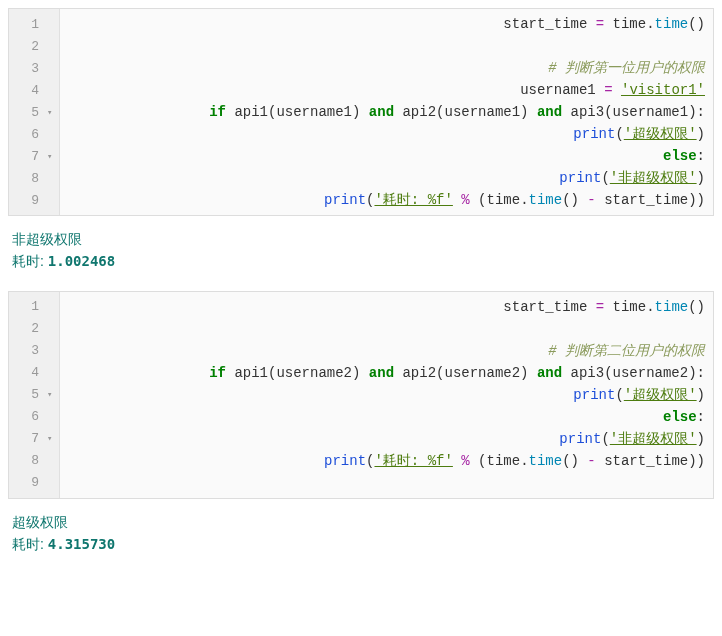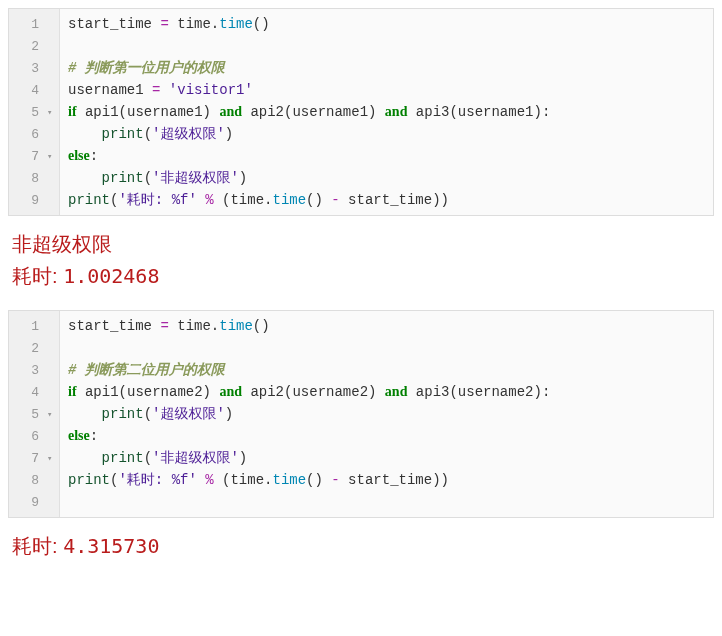--- a/index.html
+++ b/index.html
@@ -38,46 +38,47 @@
 .fold {
   color: #999;
   font-size: 9px;
   margin-left: 2px;
   width: 8px;
   display: inline-block;
 }
 .code-area {
   padding: 4px 8px;
   flex: 1;
+  text-align: right;
 }
 .code-line {
   height: 22px;
   line-height: 22px;
   white-space: pre;
 }
 .output-block {
   font-family: "Microsoft YaHei", SimSun, sans-serif;
-  font-size: 20px;
+  font-size: 14px;
   padding: 4px 12px 10px 12px;
-  color: #b91c1c;
+  color: #0f766e;
   line-height: 1.6;
 }
 .output-block .bold {
-  font-weight: normal;
+  font-weight: bold;
   font-family: Consolas, Monaco, monospace;
 }
 
 .tok-name { color: #333; }
 .tok-op   { color: #a626a4; }
 .tok-punc { color: #333; }
 .tok-call { color: #0086b3; }
-.tok-cmt  { color: #8a9a5b; font-style: italic; font-weight: bold; }
-.tok-str  { color: #4c1d95; }
-.tok-kw   { color: #008000; font-weight: bold; font-family: Liberation Serif, serif; }
-.tok-builtin { color: #14532d; }
+.tok-cmt  { color: #8a9a5b; font-style: italic; }
+.tok-str  { color: #4d7c0f; text-decoration: underline; }
+.tok-kw   { color: #008000; font-weight: bold; }
+.tok-builtin { color: #1d4ed8; }
 </style>
 </head>
 <body>
 
 <div id="root">
     <div class="code-block">
       <div class="gutter">
         <div class="gutter-line">
           <span class="line-num">1</span>
           <span class="fold"></span>
@@ -175,15 +176,16 @@
         <div class="code-line"></div>
         <div class="code-line"><span class="tok-cmt"># 判断第二位用户的权限</span></div>
         <div class="code-line"><span class="tok-kw">if</span><span class="tok-name"> api1</span><span class="tok-punc">(</span><span class="tok-name">username2</span><span class="tok-punc">)</span><span class="tok-name"> </span><span class="tok-kw">and</span><span class="tok-name"> api2</span><span class="tok-punc">(</span><span class="tok-name">username2</span><span class="tok-punc">)</span><span class="tok-name"> </span><span class="tok-kw">and</span><span class="tok-name"> api3</span><span class="tok-punc">(</span><span class="tok-name">username2</span><span class="tok-punc">)</span><span class="tok-punc">:</span></div>
         <div class="code-line"><span class="tok-name">    </span><span class="tok-builtin">print</span><span class="tok-punc">(</span><span class="tok-str">'超级权限'</span><span class="tok-punc">)</span></div>
         <div class="code-line"><span class="tok-kw">else</span><span class="tok-punc">:</span></div>
         <div class="code-line"><span class="tok-name">    </span><span class="tok-builtin">print</span><span class="tok-punc">(</span><span class="tok-str">'非超级权限'</span><span class="tok-punc">)</span></div>
         <div class="code-line"><span class="tok-builtin">print</span><span class="tok-punc">(</span><span class="tok-str">'耗时: %f'</span><span class="tok-name"> </span><span class="tok-op">%</span><span class="tok-name"> </span><span class="tok-punc">(</span><span class="tok-name">time</span><span class="tok-punc">.</span><span class="tok-call">time</span><span class="tok-punc">()</span><span class="tok-name"> </span><span class="tok-op">-</span><span class="tok-name"> start_time</span><span class="tok-punc">))</span></div>
       </div>
     </div>
     <div class="output-block">
+      <div>超级权限</div>
       <div><span>耗时: </span><span class="bold">4.315730</span></div>
     </div>
   </div>
 
 </body></html>

